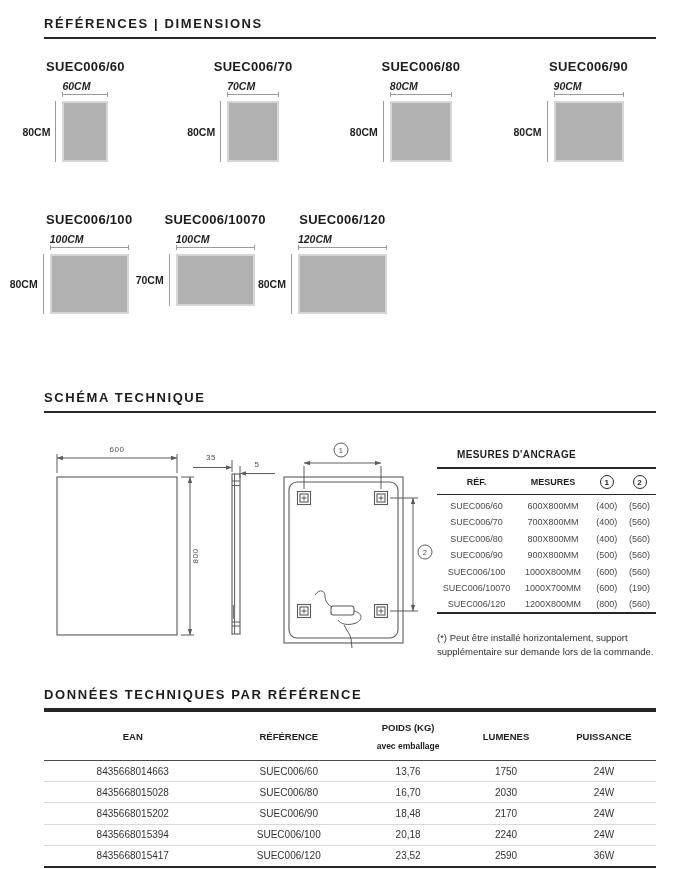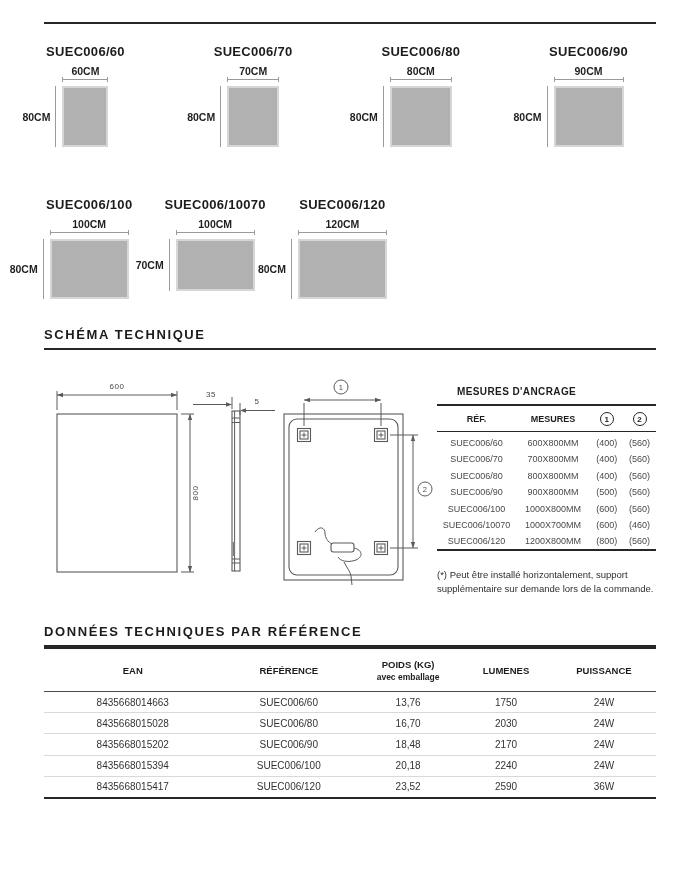--- a/index.html
+++ b/index.html
@@ -16,21 +16,21 @@
     font-size:13px; font-weight:bold; letter-spacing:1.6px; color:#1c1c1c;
   }
   .section-rule { border:none; border-top:2.5px solid #262626; margin-top:6px; }
 
   
   .products-row { display:flex; }
   .row1 { margin-top:20px; justify-content:space-between; padding:0 28px 0 2px; }
   .row2 { margin-top:50px; gap:32px; padding-left:2px; }
   .product { display:flex; flex-direction:column; align-items:center; }
   .p-title { font-size:13px; font-weight:bold; letter-spacing:.3px; color:#1c1c1c; margin-bottom:6px; white-space:nowrap; }
-  .p-wlabel { font-size:10.5px; font-weight:bold; color:#1f1f1f; text-align:center; margin-bottom:2px; }
+  .p-wlabel { font-size:10.5px; font-weight:bold; color:#1f1f1f; margin-bottom:2px;font-style:italic; }
   .hline { height:1px; background:#9a9a9a; position:relative; margin-bottom:6px; }
   .hline::before,.hline::after { content:""; position:absolute; top:-2px; width:1px; height:5px; background:#9a9a9a; }
   .hline::before { left:0; } .hline::after { right:0; }
   .mirror-wrap { position:relative; }
   .mirror { background:#b1b1b1; border:2px solid #d6d6d6; }
   .p-side { position:absolute; right:100%; top:0; height:100%; display:flex; align-items:center; padding-right:6px; }
   .p-hlabel { font-size:10.5px; font-weight:bold; color:#1f1f1f; margin-right:5px; white-space:nowrap; }
   .vline { width:1px; height:100%; background:#9a9a9a; }
 
   
@@ -51,30 +51,31 @@
   .at-table th { font-size:9px; font-weight:bold; color:#1c1c1c; padding:6px 0 5px; text-align:center; border-bottom:1.5px solid #262626;margin-top:32px; }
   .at-table td { font-size:9px; color:#4a4a4a; text-align:center; padding:3.2px 0; white-space:nowrap; }
   .at-table tr:first-child td { padding-top:6px; }
   .circle-num { display:inline-flex; align-items:center; justify-content:center; width:14px; height:14px; border:1px solid #262626; border-radius:50%; font-size:8px; font-weight:bold; }
   .at-note { font-size:9.5px; color:#2e2e2e; line-height:1.4; margin-top:17px; }
 
   
   .tech-section { margin-top:30px; }
   .tech-table { width:100%; border-collapse:collapse; border-top:2.5px solid #262626; border-bottom:2.5px solid #262626; margin-top:0; }
   .tech-table th { font-size:9.5px; font-weight:bold; color:#1c1c1c; text-align:center; padding:10px 0 9px; border-bottom:1.5px solid #4a4a4a; }
-  .tech-table th .sub { font-size:8.5px; font-weight:bold; margin-top:2px; }
+  .tech-table th .sub { font-size:8.5px; font-weight:bold; margin-top:8px; }
   .tech-table td { font-size:10px; color:#333; text-align:center; padding:4.6px 0; border-bottom:1px solid #d9d9d9; white-space:nowrap; }
   .tech-table tr:last-child td { border-bottom:none; }
   .col-ean { width:29%; } .col-ref { width:22%; } .col-poids { width:17%; } .col-lum { width:15%; } .col-pui { width:17%; }
 </style>
 </head>
 <body>
 
 <div class="page">
 
+  <div class="section-title">RÉFÉRENCES | DIMENSIONS</div>
   <hr class="section-rule">
 
   <div class="products-row row1">
     <div class="product">
       <div class="p-title">SUEC006/60</div>
       <div>
         <div class="p-wlabel">60CM</div>
         <div class="hline" style="width:46px;margin-left:auto;margin-right:auto"></div>
         <div class="mirror-wrap" style="width:46px;margin:0 auto">
           <div class="mirror" style="width:46px;height:61px"></div>
@@ -167,21 +168,21 @@
           <div class="mirror" style="width:89px;height:60px"></div>
           <div class="p-side">
             <span class="p-hlabel">80CM</span>
             <span class="vline"></span>
           </div>
         </div>
       </div>
     </div>
   </div>
 
-  <div class="section-title" style="margin-top:28px">SCHÉMA TECHNIQUE</div>
+  <div class="section-title" style="margin-top:76px">SCHÉMA TECHNIQUE</div>
   <hr class="section-rule">
 
   <div class="schema-wrap">
     <svg class="schema-svg" width="395" height="218" viewBox="0 0 395 218">
 
       <g>
         <rect x="13" y="38" width="120" height="158"></rect>
         <line x1="13" y1="34" x2="13" y2="15"></line>
         <line x1="133" y1="34" x2="133" y2="15"></line>
         <line x1="13" y1="19" x2="133" y2="19"></line>
@@ -303,21 +304,21 @@
           <tr>
             <td>SUEC006/100</td>
               <td>1000X800MM</td>
               <td>(600)</td>
               <td>(560)</td>
           </tr>
           <tr>
             <td>SUEC006/10070</td>
               <td>1000X700MM</td>
               <td>(600)</td>
-              <td>(460)</td>
+              <td>(190)</td>
           </tr>
           <tr>
             <td>SUEC006/120</td>
               <td>1200X800MM</td>
               <td>(800)</td>
               <td>(560)</td>
           </tr>
         </tbody>
       </table>
       <div class="at-note">(*) Peut être installé horizontalement, support supplémentaire sur demande lors de la commande.</div>

